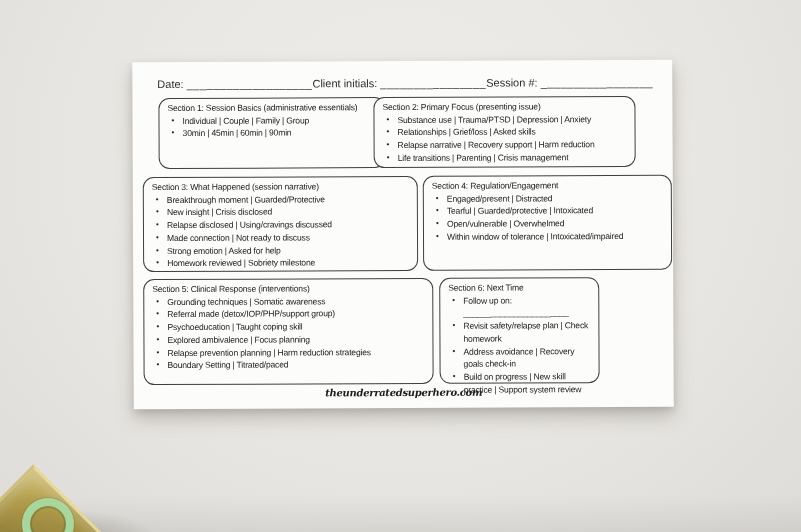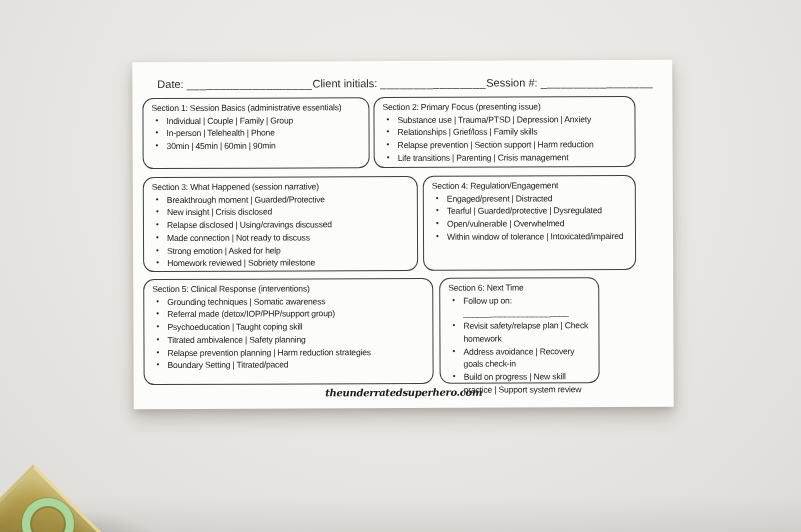--- a/index.html
+++ b/index.html
@@ -27,24 +27,24 @@
     padding:3px 8px 2px 8px;box-sizing:border-box;background:#fcfcfb;
     color:#222;
   }
   .box-title{font-size:8.6px;letter-spacing:-0.2px;line-height:12.7px;margin:0;}
   ul.items{margin:0;padding:0;list-style:none;}
   li.item{
     position:relative;font-size:8.6px;letter-spacing:-0.2px;line-height:12.7px;
     padding-left:15px;
   }
   li.item::before{content:"•";position:absolute;left:4px;top:0;font-size:8px;}
-  .s1{left:10px;top:36px;width:227px;height:71px;}
+  .s1{left:26px;top:36px;width:227px;height:71px;}
   .s2{left:241px;top:36px;width:262px;height:71px;}
   .s3{left:10px;top:115px;width:275px;height:95px;}
-  .s4{left:290px;top:115px;width:213px;height:95px;}
+  .s4{left:290px;top:115px;width:249px;height:95px;}
   .s5{left:10px;top:217px;width:290px;height:106px;}
   .s6{left:306px;top:217px;width:160px;height:106px;}
   .watermark{
     position:absolute;left:0;right:0;top:326px;text-align:center;
     font-family:"DejaVu Serif",serif;font-style:italic;font-weight:bold;
     font-size:10px;letter-spacing:-0.3px;color:#1c1c1c;
   }
   
   .gift-corner{
     position:absolute;left:-43px;top:496px;width:150px;height:150px;
@@ -78,64 +78,63 @@
     <div class="paper-header">
       <span class="field"><span>Date: </span><span class="blank">___________________</span></span>
       <span class="field"><span>Client initials: </span><span class="blank">________________</span></span>
       <span class="field"><span>Session #: </span><span class="blank">_________________</span></span>
     </div>
 
     <div class="box s1">
       <div class="box-title">Section 1: Session Basics (administrative essentials)</div>
       <ul class="items">
           <li class="item">Individual | Couple | Family | Group</li>
-          <li class="item">In-person | Telehealth | Phone</li>
           <li class="item">30min | 45min | 60min | 90min</li>
         </ul>
     </div>
 
     <div class="box s2">
       <div class="box-title">Section 2: Primary Focus (presenting issue)</div>
       <ul class="items">
           <li class="item">Substance use | Trauma/PTSD | Depression | Anxiety</li>
-          <li class="item">Relationships | Grief/loss | Family skills</li>
-          <li class="item">Relapse prevention | Section support | Harm reduction</li>
+          <li class="item">Relationships | Grief/loss | Asked skills</li>
+          <li class="item">Relapse narrative | Recovery support | Harm reduction</li>
           <li class="item">Life transitions | Parenting | Crisis management</li>
         </ul>
     </div>
 
     <div class="box s3">
       <div class="box-title">Section 3: What Happened (session narrative)</div>
       <ul class="items">
           <li class="item">Breakthrough moment | Guarded/Protective</li>
           <li class="item">New insight | Crisis disclosed</li>
           <li class="item">Relapse disclosed | Using/cravings discussed</li>
           <li class="item">Made connection | Not ready to discuss</li>
           <li class="item">Strong emotion | Asked for help</li>
           <li class="item">Homework reviewed | Sobriety milestone</li>
         </ul>
     </div>
 
     <div class="box s4">
       <div class="box-title">Section 4: Regulation/Engagement</div>
       <ul class="items">
           <li class="item">Engaged/present | Distracted</li>
-          <li class="item">Tearful | Guarded/protective | Dysregulated</li>
+          <li class="item">Tearful | Guarded/protective | Intoxicated</li>
           <li class="item">Open/vulnerable | Overwhelmed</li>
           <li class="item">Within window of tolerance | Intoxicated/impaired</li>
         </ul>
     </div>
 
     <div class="box s5">
       <div class="box-title">Section 5: Clinical Response (interventions)</div>
       <ul class="items">
           <li class="item">Grounding techniques | Somatic awareness</li>
           <li class="item">Referral made (detox/IOP/PHP/support group)</li>
           <li class="item">Psychoeducation | Taught coping skill</li>
-          <li class="item">Titrated ambivalence | Safety planning</li>
+          <li class="item">Explored ambivalence | Focus planning</li>
           <li class="item">Relapse prevention planning | Harm reduction strategies</li>
           <li class="item">Boundary Setting | Titrated/paced</li>
         </ul>
     </div>
 
     <div class="box s6">
       <div class="box-title">Section 6: Next Time</div>
       <ul class="items">
           <li class="item">Follow up on: _______________________</li>
           <li class="item">Revisit safety/relapse plan | Check homework</li>

